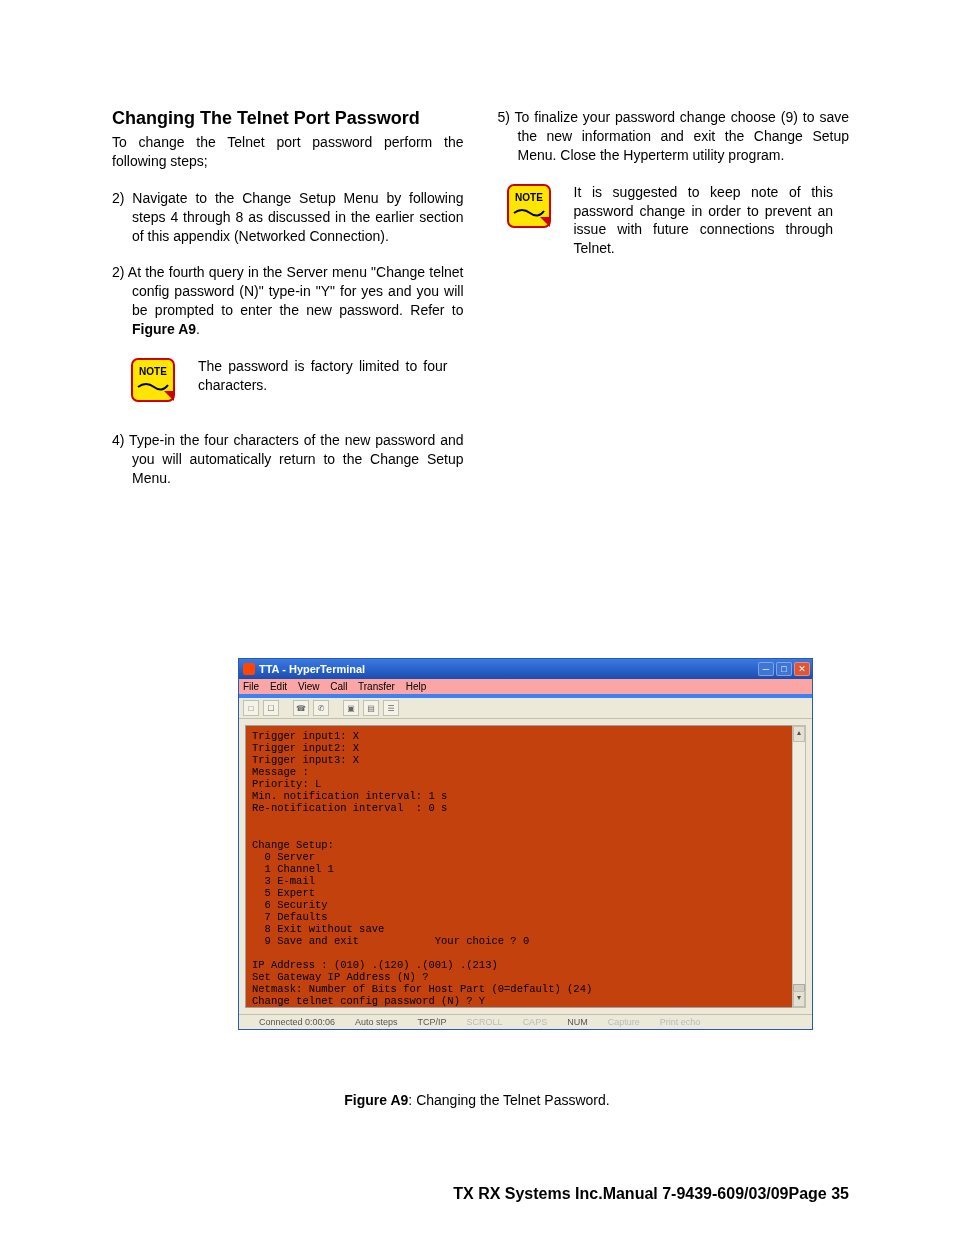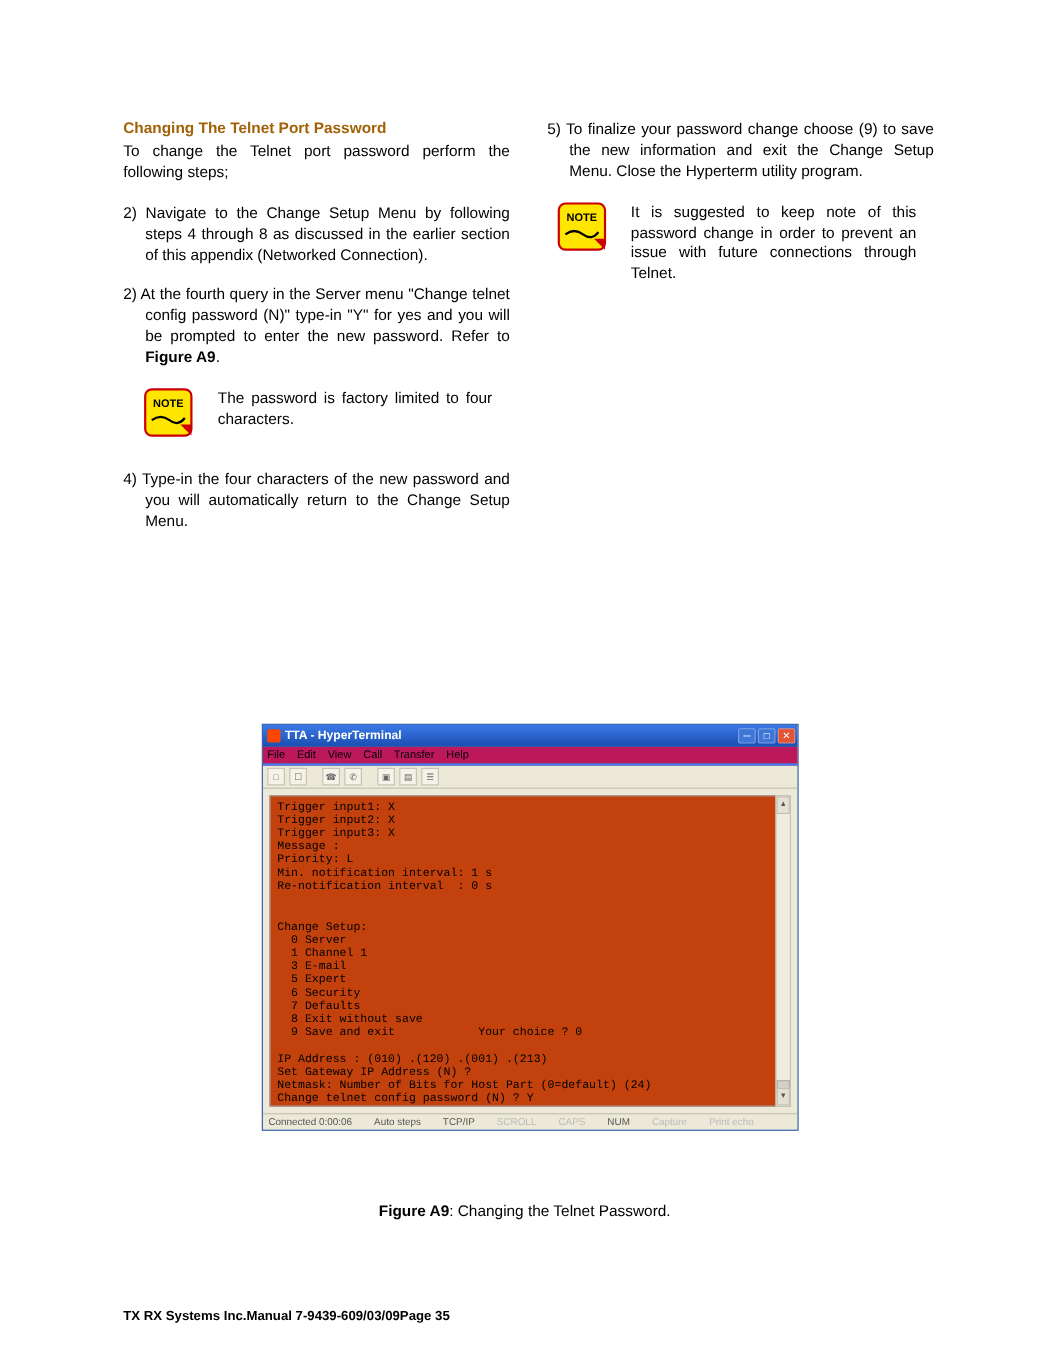--- a/index.html
+++ b/index.html
@@ -17,23 +17,23 @@
     padding: 108px 105px 0 112px;
   }
   .columns {
     display: flex;
     gap: 34px;
   }
   .col {
     width: 352px;
   }
   .section-heading {
-    color: #a16207;
+    color: #000000;
     font-weight: bold;
-    font-size: 14px;
+    font-size: 18px;
     margin: 0 0 4px 0;
   }
   .para {
     margin: 0 0 18px 0;
     line-height: 1.35;
     text-align: justify;
   }
   .step {
     margin: 0 0 18px 0;
     line-height: 1.35;
@@ -57,21 +57,21 @@
     line-height: 1.35;
     flex: 1;
   }
   .bold { font-weight: bold; }
 
   
   .screenshot-wrap {
     position: absolute;
     left: 238px;
     top: 658px;
-    width: 488px;
+    width: 575px;
   }
   .win {
     border: 1px solid #2a5aab;
     background: #ece9d8;
     box-sizing: border-box;
   }
   .titlebar {
     height: 20px;
     background: linear-gradient(to bottom, #3a7ae6, #1a4db0);
     display: flex;
@@ -111,22 +111,22 @@
     border: 1px solid #fff5;
     box-sizing: border-box;
     border-radius: 2px;
   }
   .wbtn.min { background: #3f76d6; }
   .wbtn.max { background: #3f76d6; }
   .wbtn.close { background: #e05536; }
   .menubar {
     font-size: 10px;
     padding: 2px 4px;
-    background: #be185d;
-    border-bottom: 2px solid #3b82f6;
+    background: #fca5a5;
+    border-bottom: 4px solid #3b82f6;
   }
   .menubar span { margin-right: 8px; }
   .toolbar {
     padding: 2px 4px;
     border-bottom: 1px solid #c0c0b0;
     display: flex;
     gap: 4px;
   }
   .tbtn {
     width: 14px;
@@ -178,21 +178,21 @@
   .scroll-thumb {
     position: absolute;
     left: 0; right: 0;
     top: 258px;
     height: 10px;
     background: #d4d1c4;
     border: 1px solid #aaa;
   }
   .statusbar {
     font-size: 9px;
-    padding: 2px 5px;
+    padding: 2px 20px;
     border-top: 1px solid #c0c0b0;
     color: #555;
     display: flex;
     gap: 20px;
   }
   .statusbar .dim { color: #bbb; }
 
   .figure-caption {
     position: absolute;
     top: 1092px;
@@ -201,22 +201,22 @@
     text-align: center;
     font-size: 14px;
   }
 
   .footer {
     position: absolute;
     bottom: 32px;
     left: 112px;
     right: 105px;
     display: flex;
-    justify-content: flex-start;
-    font-size: 12px;
+    justify-content: flex-end;
+    font-size: 16px;
     font-weight: bold;
   }
 </style>
 </head>
 <body>
 
 <div class="page">
   <div class="columns">
 
     <div class="col">

